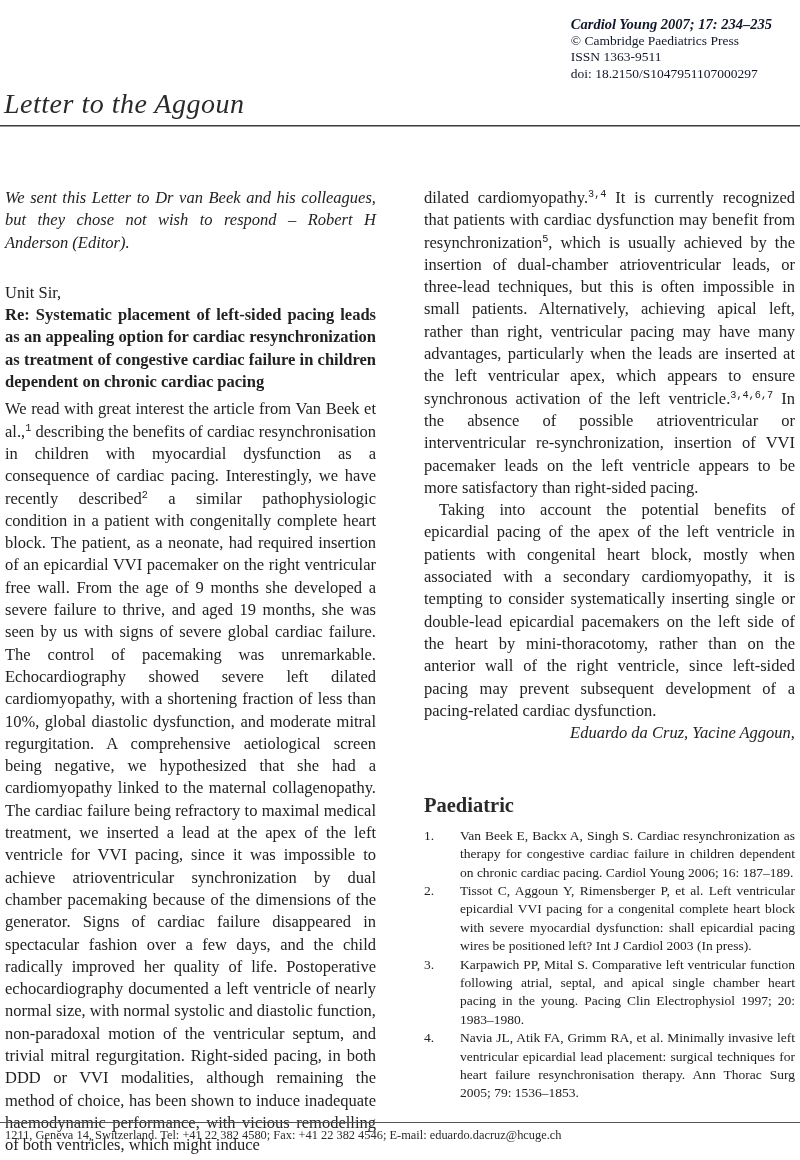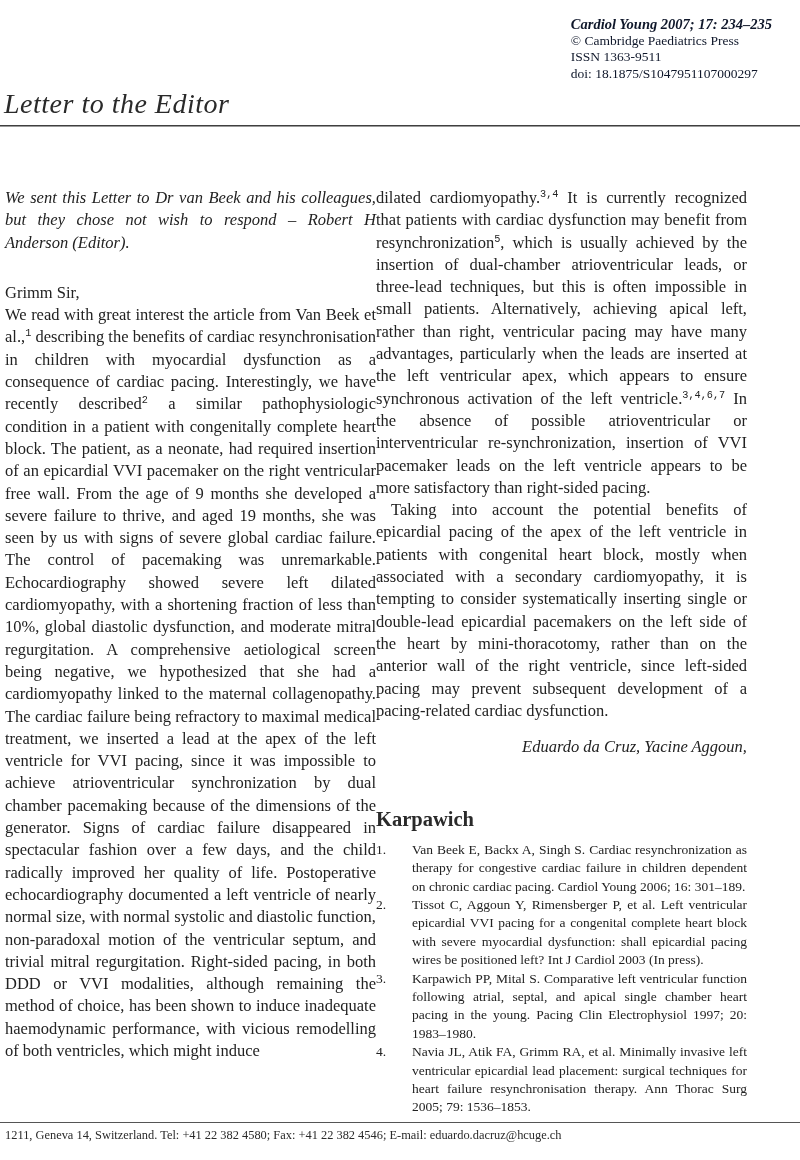--- a/index.html
+++ b/index.html
@@ -52,20 +52,21 @@
     border-bottom: 1px solid #9a9a9a;
   }
 
   
   .columns {
     position: absolute;
     top: 187px;
     left: 5px;
     width: 790px;
     display: flex;
+    gap: 48px;
   }
   .col {
     width: 371px;
     font-size: 16.5px;
     line-height: 22.3px;
     text-align: justify;
   }
   .col p { margin: 0; }
   sup {
     font-size: 0.62em;
@@ -78,21 +79,20 @@
     font-style: italic;
     margin-bottom: 28px !important;
   }
   .subject {
     font-weight: bold;
     margin-bottom: 5px !important;
   }
   .para-indent { text-indent: 15px; }
 
   .signature {
-    margin-top: 14px;
     text-align: right;
     font-style: italic;
   }
 
   .references-title {
     margin: 50px 0 10px 0;
     font-size: 20.5px;
     font-weight: bold;
     text-align: left;
     color: #2a2a2a;
@@ -127,50 +127,51 @@
 </style>
 </head>
 <body>
 
 <div class="page">
 
   <div class="header-cite">
     <div class="cite-main">Cardiol Young 2007; 17: 234–235</div>
     <div>© Cambridge Paediatrics Press</div>
     <div>ISSN 1363-9511</div>
-    <div>doi: 18.1875/S1047951107000297</div>
+    <div>doi: 18.2150/S1047951107000297</div>
   </div>
 
-  <h1 class="section-title">Letter to the Editor</h1>
+  <h1 class="section-title">Letter to the Aggoun</h1>
   <div class="section-rule"></div>
 
   <div class="columns">
 
     <div class="col">
       <p class="editor-note">We sent this Letter to Dr van Beek and his colleagues, but they chose not wish to respond – Robert H Anderson (Editor).</p>
-      <p class="salutation">Grimm Sir,</p>
+      <p class="salutation">Unit Sir,</p>
+      <p class="subject">Re: Systematic placement of left-sided pacing leads as an appealing option for cardiac resynchronization as treatment of congestive cardiac failure in children dependent on chronic cardiac pacing</p>
       <p><span>We read with great interest the article from Van Beek et al.,</span><sup>1</sup><span> describing the benefits of cardiac resynchronisation in children with myocardial dysfunction as a consequence of cardiac pacing. Interestingly, we have recently described</span><sup>2</sup><span> a similar pathophysiologic condition in a patient with congenitally complete heart block. The patient, as a neonate, had required insertion of an epicardial VVI pacemaker on the right ventricular free wall. From the age of 9 months she developed a severe failure to thrive, and aged 19 months, she was seen by us with signs of severe global cardiac failure. The control of pacemaking was unremarkable. Echocardiography showed severe left dilated cardiomyopathy, with a shortening fraction of less than 10%, global diastolic dysfunction, and moderate mitral regurgitation. A comprehensive aetiological screen being negative, we hypothesized that she had a cardiomyopathy linked to the maternal collagenopathy. The cardiac failure being refractory to maximal medical treatment, we inserted a lead at the apex of the left ventricle for VVI pacing, since it was impossible to achieve atrioventricular synchronization by dual chamber pacemaking because of the dimensions of the generator. Signs of cardiac failure disappeared in spectacular fashion over a few days, and the child radically improved her quality of life. Postoperative echocardiography documented a left ventricle of nearly normal size, with normal systolic and diastolic function, non-paradoxal motion of the ventricular septum, and trivial mitral regurgitation. Right-sided pacing, in both DDD or VVI modalities, although remaining the method of choice, has been shown to induce inadequate haemodynamic performance, with vicious remodelling of both ventricles, which might induce</span></p>
     </div>
 
     <div class="col">
       <p><span>dilated cardiomyopathy.</span><sup>3,4</sup><span> It is currently recognized that patients with cardiac dysfunction may benefit from resynchronization</span><sup>5</sup><span>, which is usually achieved by the insertion of dual-chamber atrioventricular leads, or three-lead techniques, but this is often impossible in small patients. Alternatively, achieving apical left, rather than right, ventricular pacing may have many advantages, particularly when the leads are inserted at the left ventricular apex, which appears to ensure synchronous activation of the left ventricle.</span><sup>3,4,6,7</sup><span> In the absence of possible atrioventricular or interventricular re-synchronization, insertion of VVI pacemaker leads on the left ventricle appears to be more satisfactory than right-sided pacing.</span></p>
       <p class="para-indent">Taking into account the potential benefits of epicardial pacing of the apex of the left ventricle in patients with congenital heart block, mostly when associated with a secondary cardiomyopathy, it is tempting to consider systematically inserting single or double-lead epicardial pacemakers on the left side of the heart by mini-thoracotomy, rather than on the anterior wall of the right ventricle, since left-sided pacing may prevent subsequent development of a pacing-related cardiac dysfunction.</p>
 
       <div class="signature">
 
       <div>Eduardo da Cruz, Yacine Aggoun,</div>
         </div>
 
-      <h2 class="references-title">Karpawich</h2>
+      <h2 class="references-title">Paediatric</h2>
 
       <div class="ref-list">
 
       <div class="ref-item">
           <span class="ref-num">1.</span>
-          <span class="ref-text">Van Beek E, Backx A, Singh S. Cardiac resynchronization as therapy for congestive cardiac failure in children dependent on chronic cardiac pacing. Cardiol Young 2006; 16: 301–189.</span>
+          <span class="ref-text">Van Beek E, Backx A, Singh S. Cardiac resynchronization as therapy for congestive cardiac failure in children dependent on chronic cardiac pacing. Cardiol Young 2006; 16: 187–189.</span>
         </div>
           <div class="ref-item">
           <span class="ref-num">2.</span>
           <span class="ref-text">Tissot C, Aggoun Y, Rimensberger P, et al. Left ventricular epicardial VVI pacing for a congenital complete heart block with severe myocardial dysfunction: shall epicardial pacing wires be positioned left? Int J Cardiol 2003 (In press).</span>
         </div>
           <div class="ref-item">
           <span class="ref-num">3.</span>
           <span class="ref-text">Karpawich PP, Mital S. Comparative left ventricular function following atrial, septal, and apical single chamber heart pacing in the young. Pacing Clin Electrophysiol 1997; 20: 1983–1980.</span>
         </div>
           <div class="ref-item">

